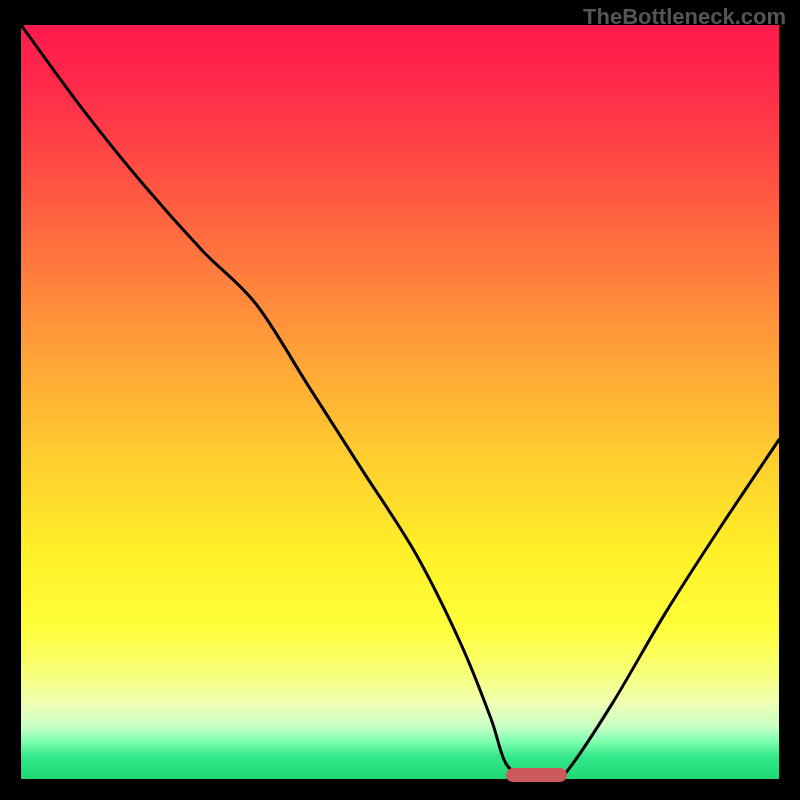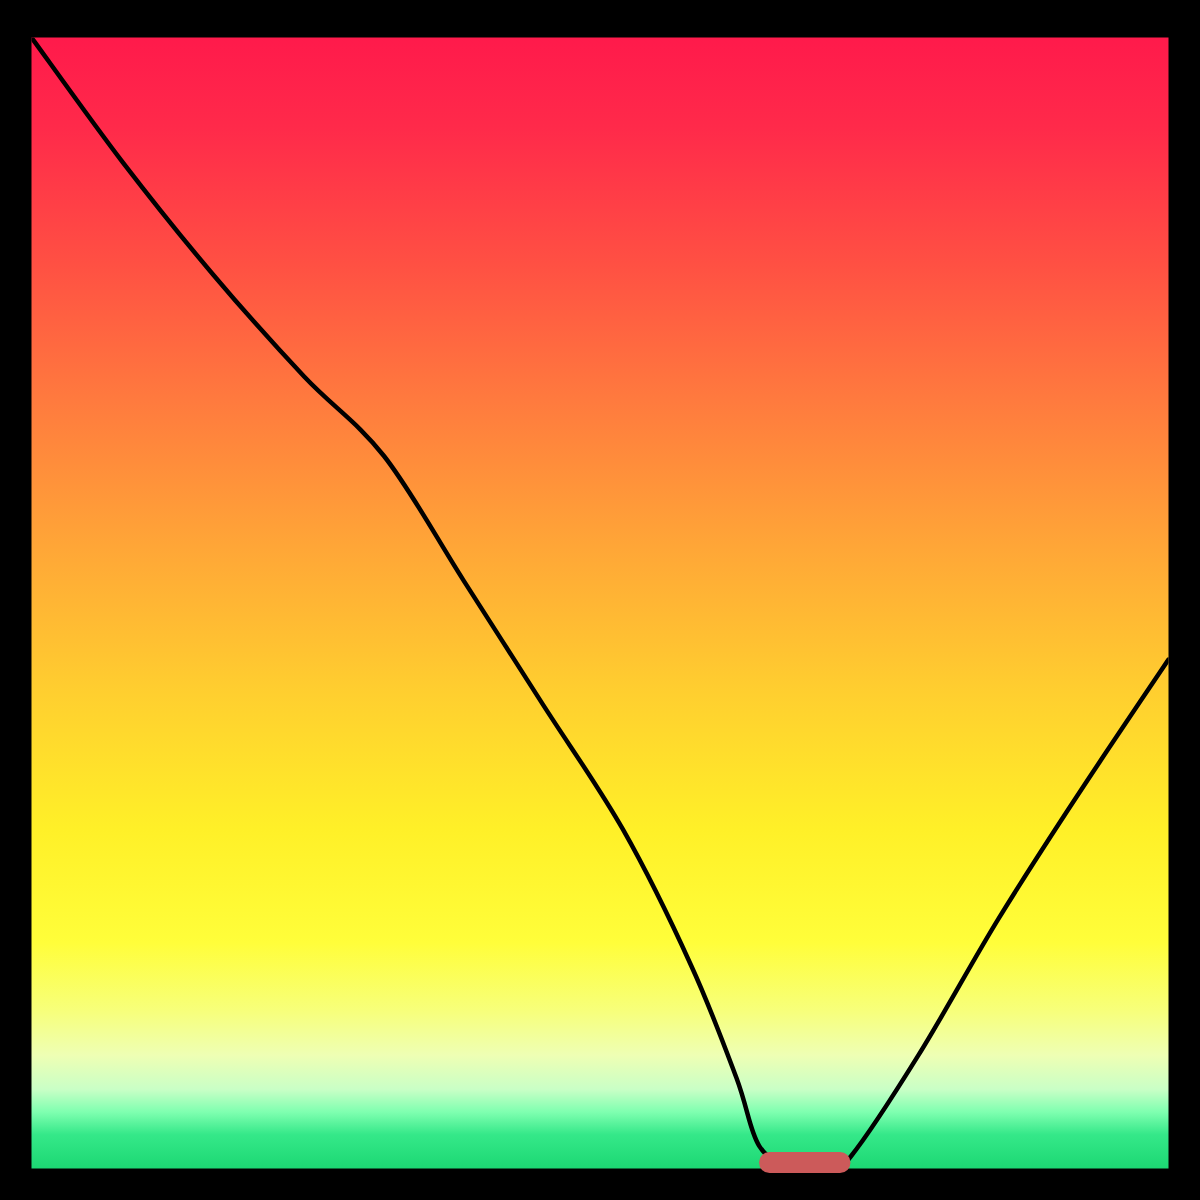--- a/index.html
+++ b/index.html
@@ -64,20 +64,21 @@
     height: 14px;
     border-radius: 7px;
     background: #cc5a5a;
   }
 </style>
 </head>
 <body>
 
 <div class="frame">
 
+  <div class="watermark">TheBottleneck.com</div>
 
   <div class="plot-area">
 
     <svg class="curve-layer" viewBox="0 0 758 754" preserveAspectRatio="none">
       <path id="curve-path" fill="none" stroke="#000" stroke-width="3" stroke-linecap="round" stroke-linejoin="round" d="M 0.0 0.0 C 10.1 13.8, 40.4 56.5, 60.6 82.9 C 80.9 109.3, 101.1 134.5, 121.3 158.3 C 141.5 182.2, 163.0 206.1, 181.9 226.2 C 200.9 246.3, 217.3 256.4, 235.0 279.0 C 252.7 301.6, 270.4 334.3, 288.0 361.9 C 305.7 389.6, 323.4 417.2, 341.1 444.9 C 358.8 472.5, 377.7 498.9, 394.2 527.8 C 410.6 556.7, 427.0 590.6, 439.6 618.3 C 452.3 645.9, 462.4 673.6, 470.0 693.7 C 477.5 713.8, 478.8 728.9, 485.1 738.9 C 491.4 749.0, 500.3 751.5, 507.9 754.0 C 515.4 756.5, 524.3 755.3, 530.6 754.0 C 536.9 752.7, 535.7 759.0, 545.8 746.5 C 555.9 733.9, 574.8 705.0, 591.2 678.6 C 607.7 652.2, 626.6 617.0, 644.3 588.1 C 662.0 559.2, 678.4 534.1, 697.4 505.2 C 716.3 476.3, 747.9 429.8, 758.0 414.7"></path>
     </svg>
 
     <div id="marker" class="marker" style="left: 485.12px; width: 60.64px; top: 743px; background: rgb(204, 90, 90);"></div>
 
   </div>

